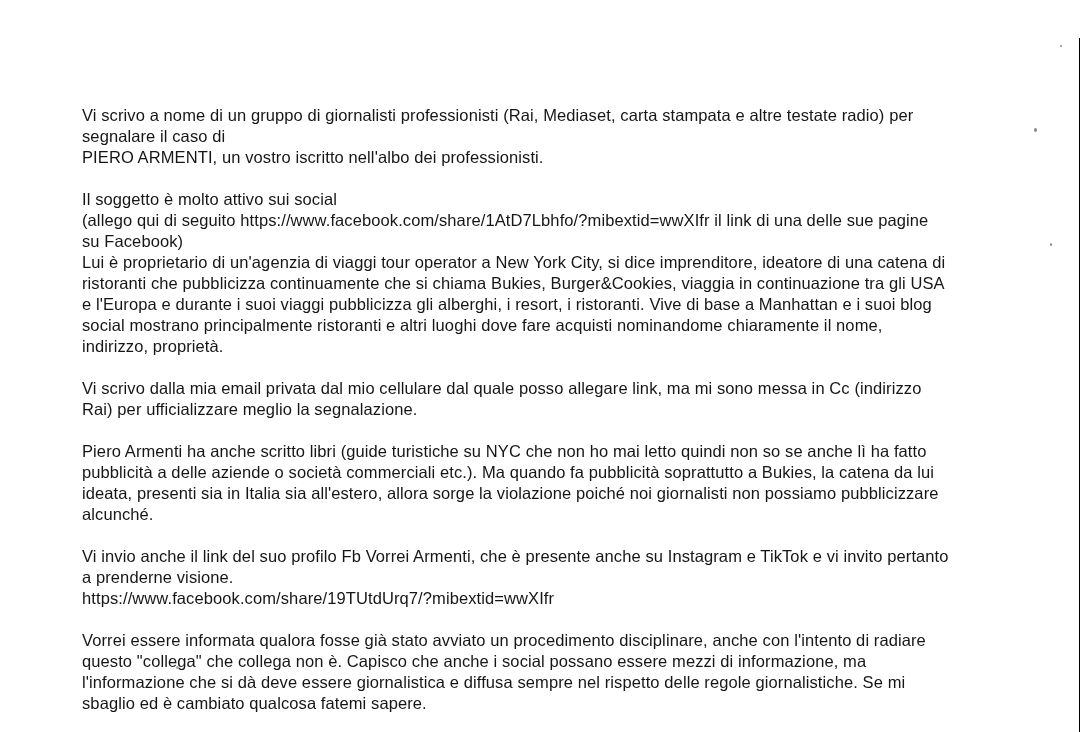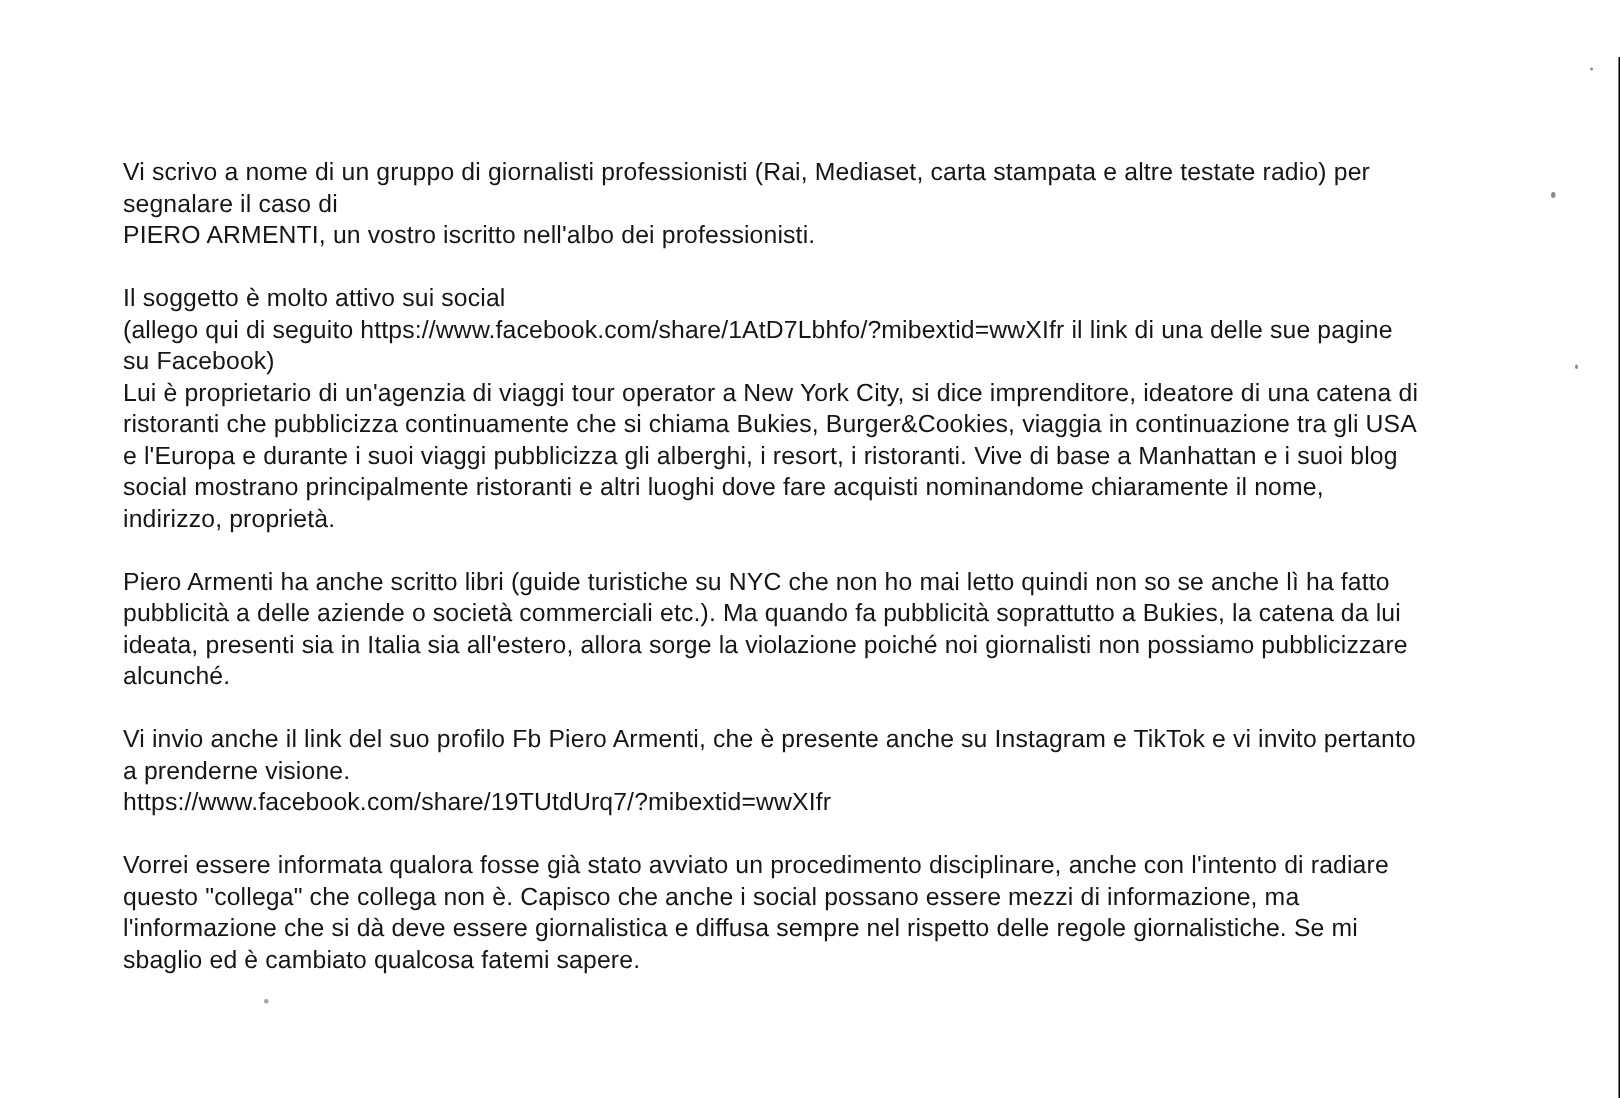--- a/index.html
+++ b/index.html
@@ -66,25 +66,27 @@
 segnalare il caso di
 PIERO ARMENTI, un vostro iscritto nell'albo dei professionisti.</p>
     <p class="para">Il soggetto è molto attivo sui social
 (allego qui di seguito https://www.facebook.com/share/1AtD7Lbhfo/?mibextid=wwXIfr il link di una delle sue pagine
 su Facebook)
 Lui è proprietario di un'agenzia di viaggi tour operator a New York City, si dice imprenditore, ideatore di una catena di
 ristoranti che pubblicizza continuamente che si chiama Bukies, Burger&amp;Cookies, viaggia in continuazione tra gli USA
 e l'Europa e durante i suoi viaggi pubblicizza gli alberghi, i resort, i ristoranti. Vive di base a Manhattan e i suoi blog
 social mostrano principalmente ristoranti e altri luoghi dove fare acquisti nominandome chiaramente il nome,
 indirizzo, proprietà.</p>
+    <p class="para">Vi scrivo dalla mia email privata dal mio cellulare dal quale posso allegare link, ma mi sono messa in Cc (indirizzo
+Rai) per ufficializzare meglio la segnalazione.</p>
     <p class="para">Piero Armenti ha anche scritto libri (guide turistiche su NYC che non ho mai letto quindi non so se anche lì ha fatto
 pubblicità a delle aziende o società commerciali etc.). Ma quando fa pubblicità soprattutto a Bukies, la catena da lui
 ideata, presenti sia in Italia sia all'estero, allora sorge la violazione poiché noi giornalisti non possiamo pubblicizzare
 alcunché.</p>
-    <p class="para">Vi invio anche il link del suo profilo Fb Piero Armenti, che è presente anche su Instagram e TikTok e vi invito pertanto
+    <p class="para">Vi invio anche il link del suo profilo Fb Vorrei Armenti, che è presente anche su Instagram e TikTok e vi invito pertanto
 a prenderne visione.
 https://www.facebook.com/share/19TUtdUrq7/?mibextid=wwXIfr</p>
     <p class="para">Vorrei essere informata qualora fosse già stato avviato un procedimento disciplinare, anche con l'intento di radiare
 questo "collega" che collega non è. Capisco che anche i social possano essere mezzi di informazione, ma
 l'informazione che si dà deve essere giornalistica e diffusa sempre nel rispetto delle regole giornalistiche. Se mi
 sbaglio ed è cambiato qualcosa fatemi sapere.</p>
   </div>
 
   <div class="speck speck-1"></div>
   <div class="speck speck-2"></div>

